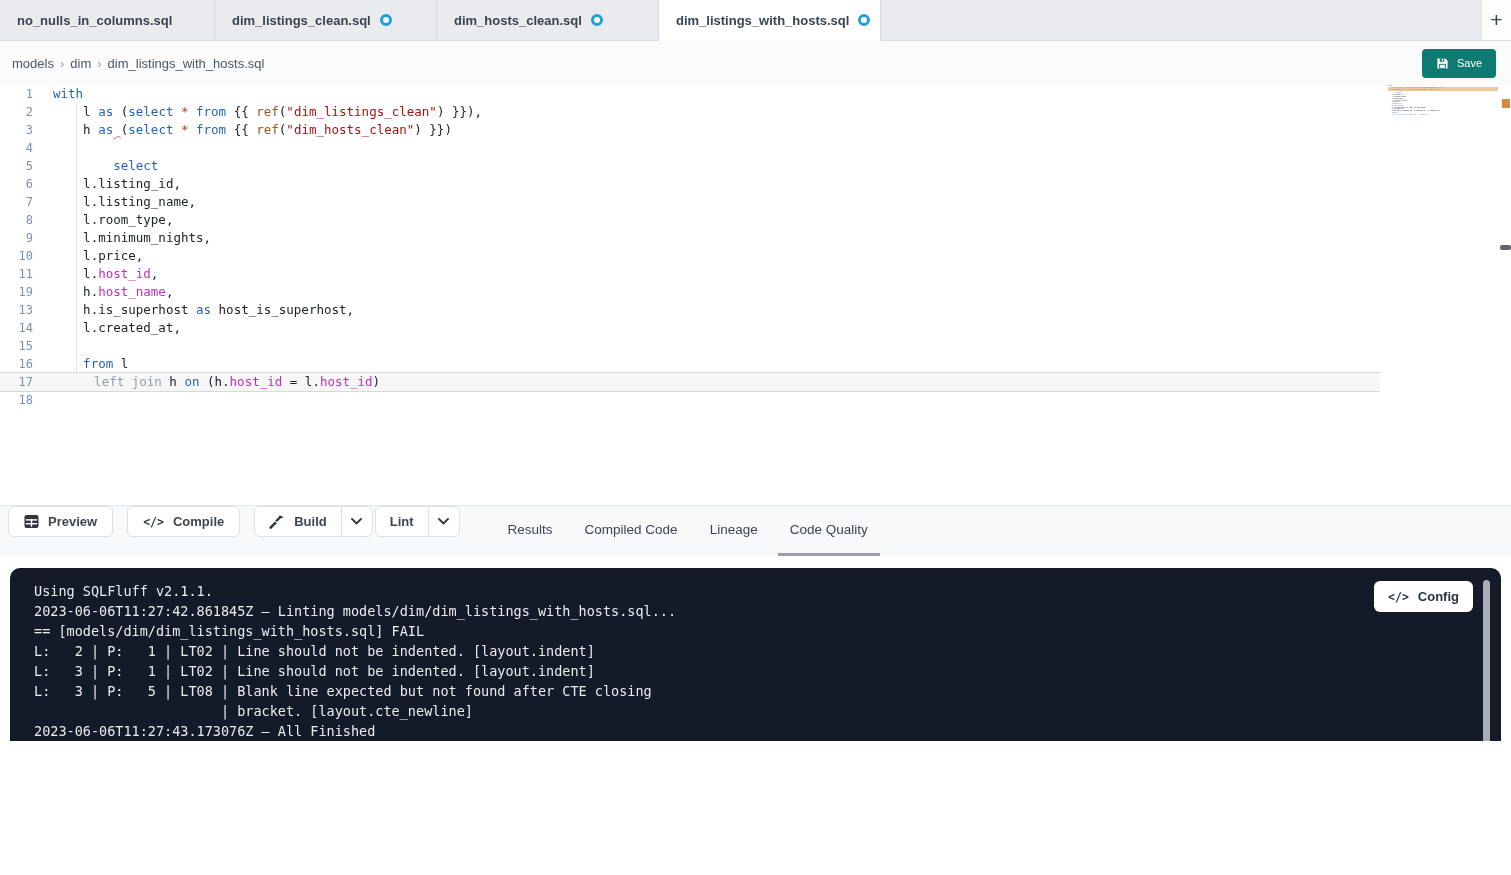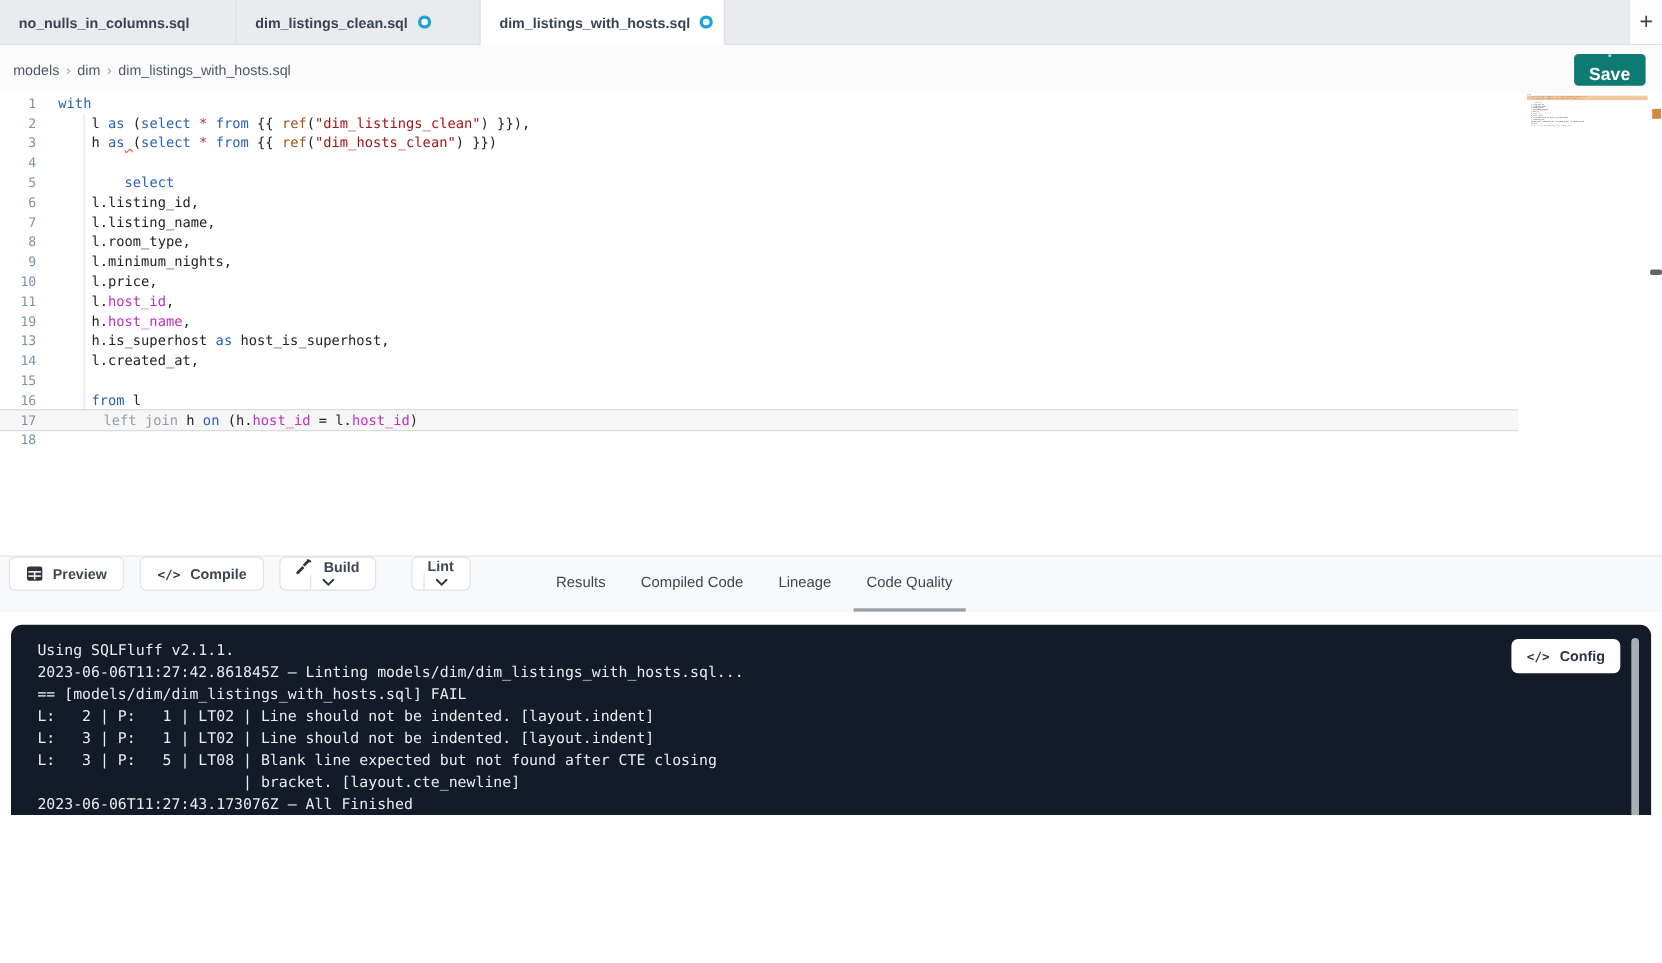--- a/index.html
+++ b/index.html
@@ -21,22 +21,22 @@
   .new-tab { margin-left:auto; width:30px; height:100%; background:#fdfdfd;
              border:none; border-left:1px solid #e3e5e8; font-size:21px; font-weight:400;
              color:#3a424e; cursor:pointer; line-height:38px; }
 
   
   .crumb-bar { position:absolute; top:41px; left:0; right:0; height:44px;
                background:#fbfbfc; display:flex; align-items:center; padding:0 15px 0 12px;gap:42px; }
   .breadcrumb { display:flex; align-items:center; gap:6px; font-size:13px; color:#4e5764; }
   .bc-sep { color:#9aa2ad; font-size:13px; }
   .save-btn { margin-left:auto; height:29px; background:var(--teal); color:#fff; border:none;
-              border-radius:4px; padding:0 14px; font-size:16px; font-weight:700;
-              font-family:"Liberation Sans",sans-serif; display:flex; align-items:center; gap:8px; cursor:pointer;flex-direction:column; }
+              border-radius:4px; padding:0 14px; font-size:11px; font-weight:400;
+              font-family:"Liberation Sans",sans-serif; display:flex; align-items:center; gap:8px; cursor:pointer; }
 
   
   .editor { position:absolute; top:85px; left:0; right:0; height:420px; background:#fff;
             font-family:"DejaVu Sans Mono", monospace; font-size:12.5px; }
   .indent-guide { position:absolute; left:76px; top:18px; width:1px; height:288px; background:#e3e3e3; }
   .code-row { position:relative; display:flex; height:18px; line-height:18px; width:1380px; }
   .code-row.active-line { background:#f6f6f6; box-shadow:0 1px 0 #d8d8d8, 0 -1px 0 #d8d8d8;gap:11px; }
   .gutter { flex:none; width:33px; text-align:right; color:#7b93ad; font-size:12px; }
   .code { padding-left:20px; white-space:pre; }
   .tk-k { color:var(--kw); } .tk-p { color:#20242a; } .tk-v { color:var(--ident); }
@@ -54,21 +54,21 @@
   .editor-scroll-thumb { position:absolute; left:1500px; top:160px; width:11px; height:5px;
                          background:#61666d; border-radius:2px; }
 
   
   .action-bar { position:absolute; top:505px; left:0; right:0; height:51px; background:#f8f9fa;
                 border-top:1px solid #e4e6e9; display:flex; align-items:flex-start; padding:0 8px; }
   .btn, .split { height:31px; background:#fff; border:1px solid #dde0e4; border-radius:6px;
                  display:flex; align-items:center; color:#3e4653; font-size:13px; font-weight:600;
                  font-family:"Liberation Sans",sans-serif; cursor:pointer; }
   .btn { padding:0 15px; gap:9px; margin-right:14px; }
-  .split { padding:0; margin-right:32px;flex-direction:column; }
+  .split { padding:0; margin-right:2px; }
   .split .main { display:flex; align-items:center; gap:9px; padding:0 14px; height:100%; cursor:pointer; }
   .split .caret { display:flex; align-items:center; justify-content:center; width:31px; height:100%;
                   border-left:1px solid #dde0e4; cursor:pointer; }
   .code-glyph { font-family:"DejaVu Sans Mono",monospace; font-size:11.5px; font-weight:700; color:#2f3640; }
   .panel-tabs { display:flex; align-items:stretch; height:100%; margin-left:30px; }
   .panel-tab { display:flex; align-items:center; padding:0 12px; margin:0 4px; font-size:13.5px;
                color:#3d4553; border-bottom:3px solid transparent; cursor:pointer; }
   .panel-tab.active { border-bottom-color:#999fa9; }
 
   
@@ -92,20 +92,24 @@
 
 <div class="app">
 
   <div class="tab-bar">
     <div class="tabs">
         <div class="tab">
           <span class="tab-label">no_nulls_in_columns.sql</span>
         </div>
         <div class="tab">
           <span class="tab-label">dim_listings_clean.sql</span>
+          <span class="dot"></span>
+        </div>
+        <div class="tab">
+          <span class="tab-label">dim_hosts_clean.sql</span>
           <span class="dot"></span>
         </div>
         <div class="tab active">
           <span class="tab-label">dim_listings_with_hosts.sql</span>
           <span class="dot"></span>
         </div>
       </div>
     <button class="new-tab">+</button>
   </div>
 

